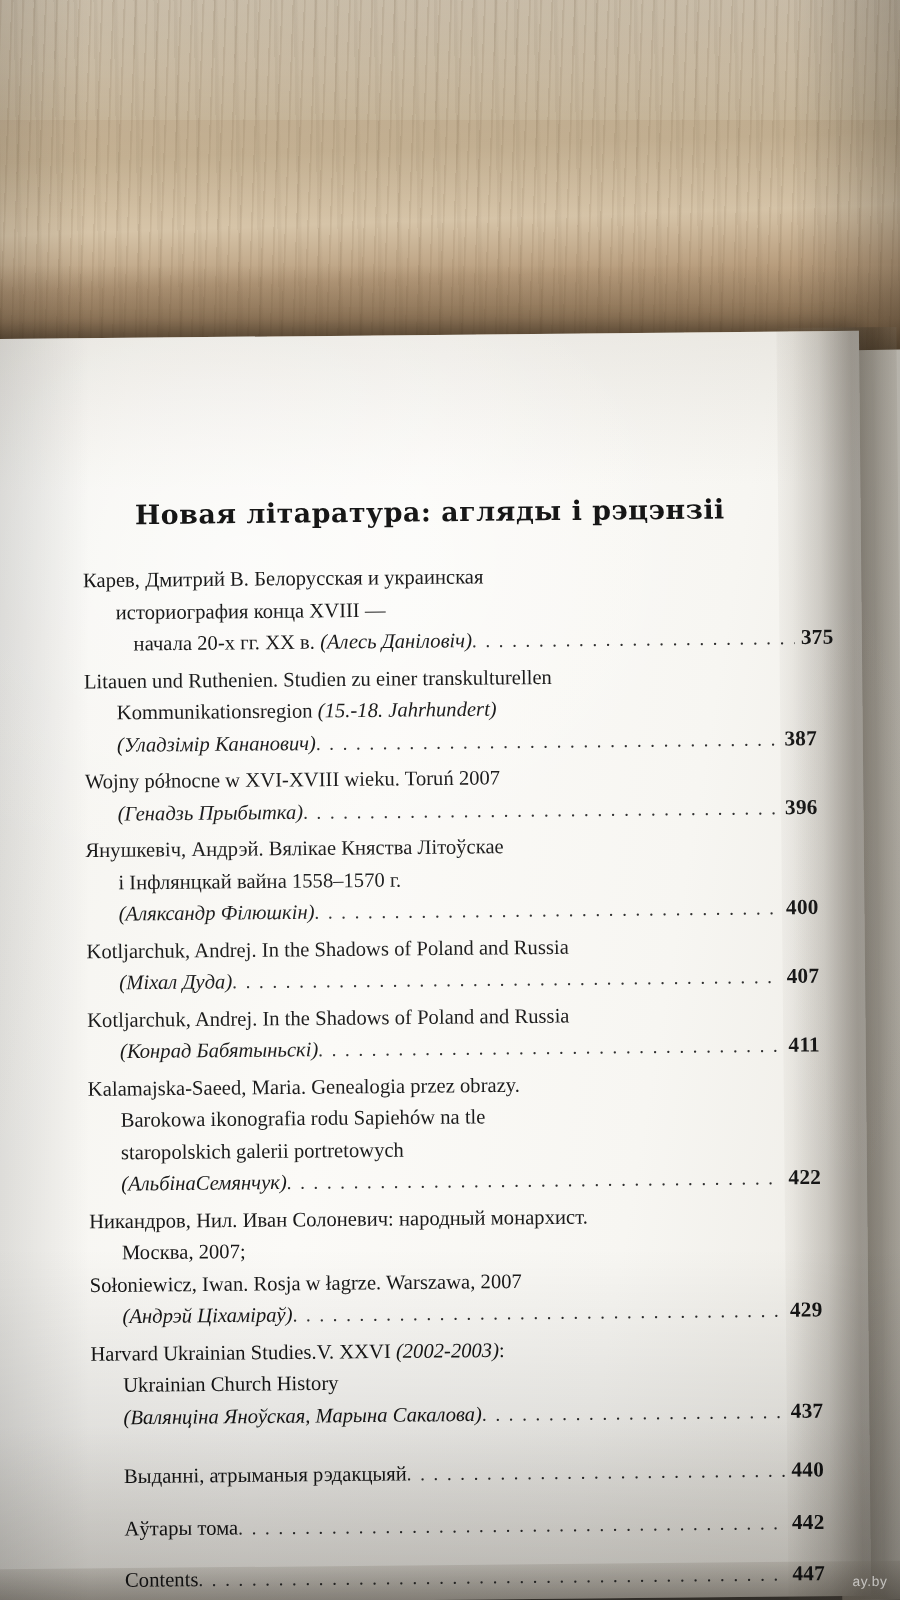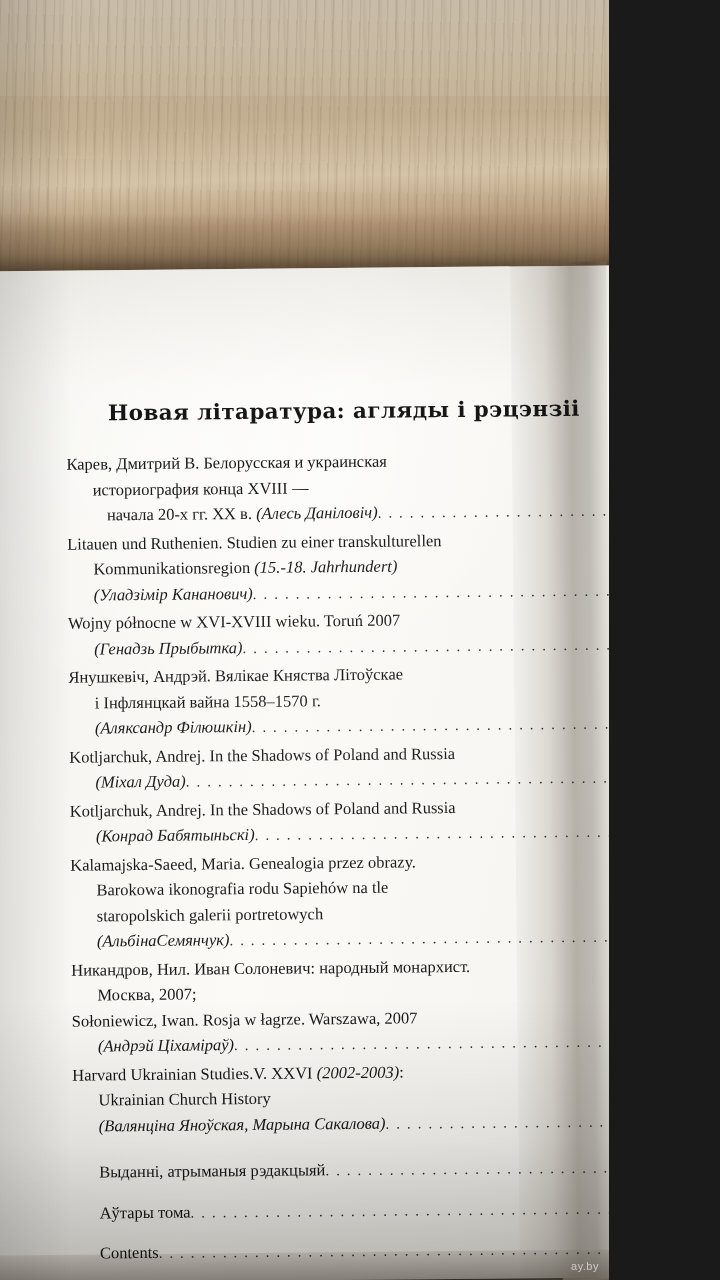--- a/index.html
+++ b/index.html
@@ -2,21 +2,21 @@
 <html><head>
 <meta charset="utf-8">
 <style>
   html, body {
     margin: 0;
     padding: 0;
     background: #1a1a1a;
   }
   #page {
     position: relative;
-    width: 609px;
+    width: 720px;
     height: 1280px;
     overflow: hidden;
     font-family: "Liberation Serif", serif;
   }
 
   
   .desk {
     position: absolute;
     left: 0; top: 0;
     width: 720px; height: 300px;

